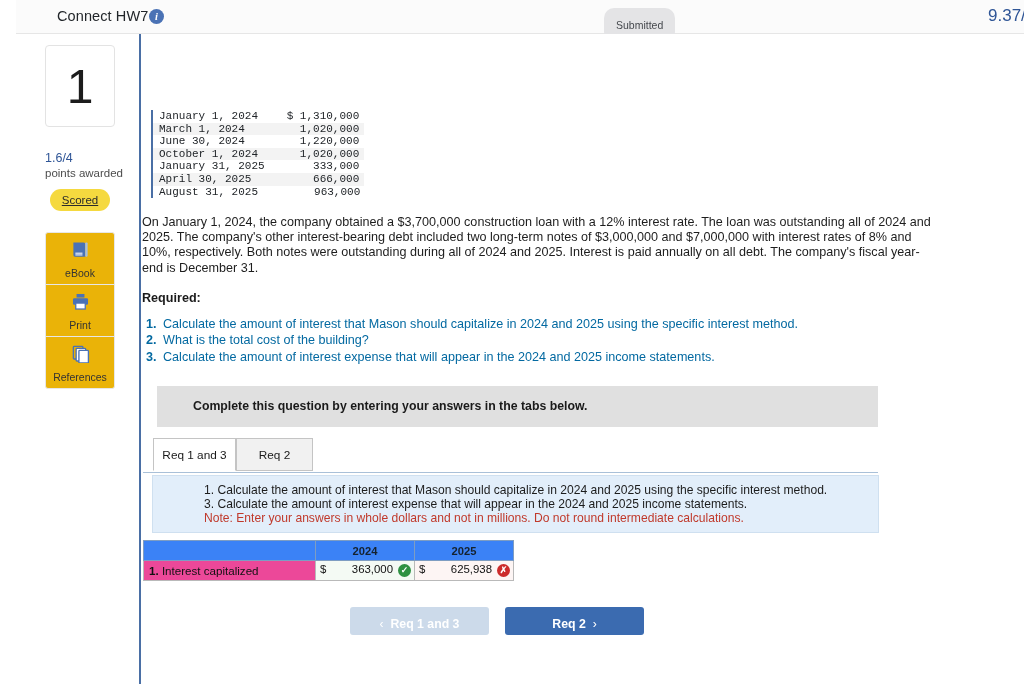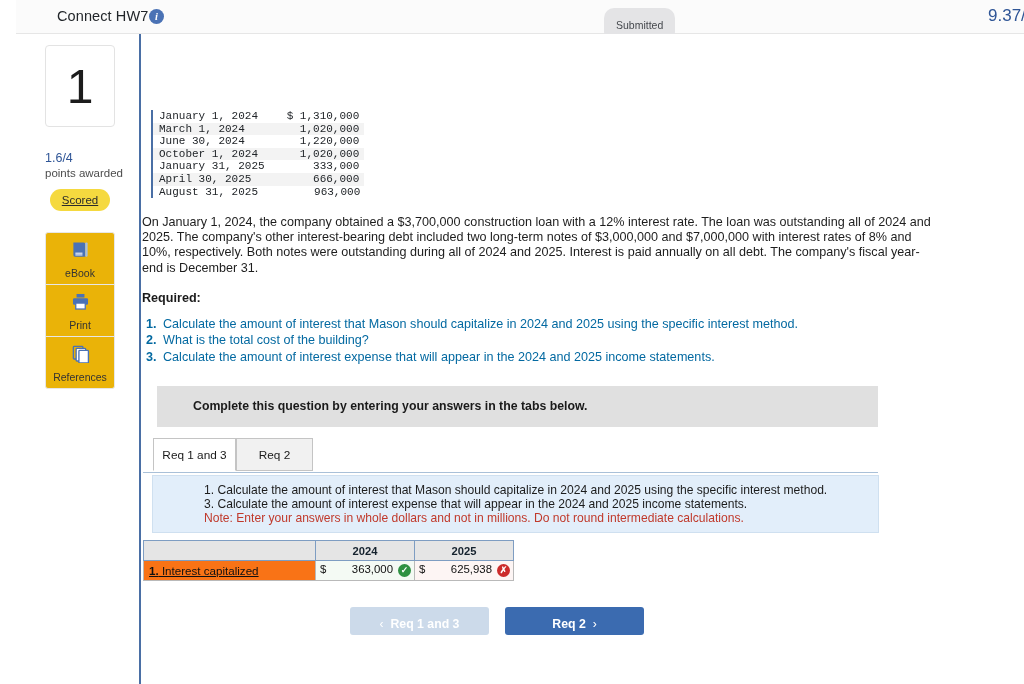--- a/index.html
+++ b/index.html
@@ -277,42 +277,41 @@
   
   .ans-table {
     position: absolute;
     left: 2px; top: 506px;
     border-collapse: collapse;
     font-size: 11.6px;
     border: 1px solid #9aabbd;
     table-layout: fixed;
   }
   .ans-table th {
-    background: #e5e5e5;
+    background: #3b82f6;
     border: 1px solid #7e9dc2;
     height: 17px;
     font-size: 11.2px;
     font-weight: bold;
     color: #15222e;
     text-align: center;
   }
   .ans-table th.blank { width: 169px; }
   .ans-table th.yr { width: 96px; }
   .ans-table td {
     border: 1px solid #b9b9b9;
     height: 19px;
     padding: 0;
     vertical-align: middle;
   }
   .ans-table td.lbl {
     padding-left: 5px;
-    background: #f97316;
+    background: #ec4899;
     color: #111;
     white-space: nowrap;
-    text-decoration: underline;
   }
   .ans-table td.lbl b { font-weight: bold; }
   .cellwrap {
     position: relative;
     height: 19px;
   }
   .cellwrap .dollar {
     position: absolute;
     left: 4px; top: 2px;
     font-size: 11.4px;

